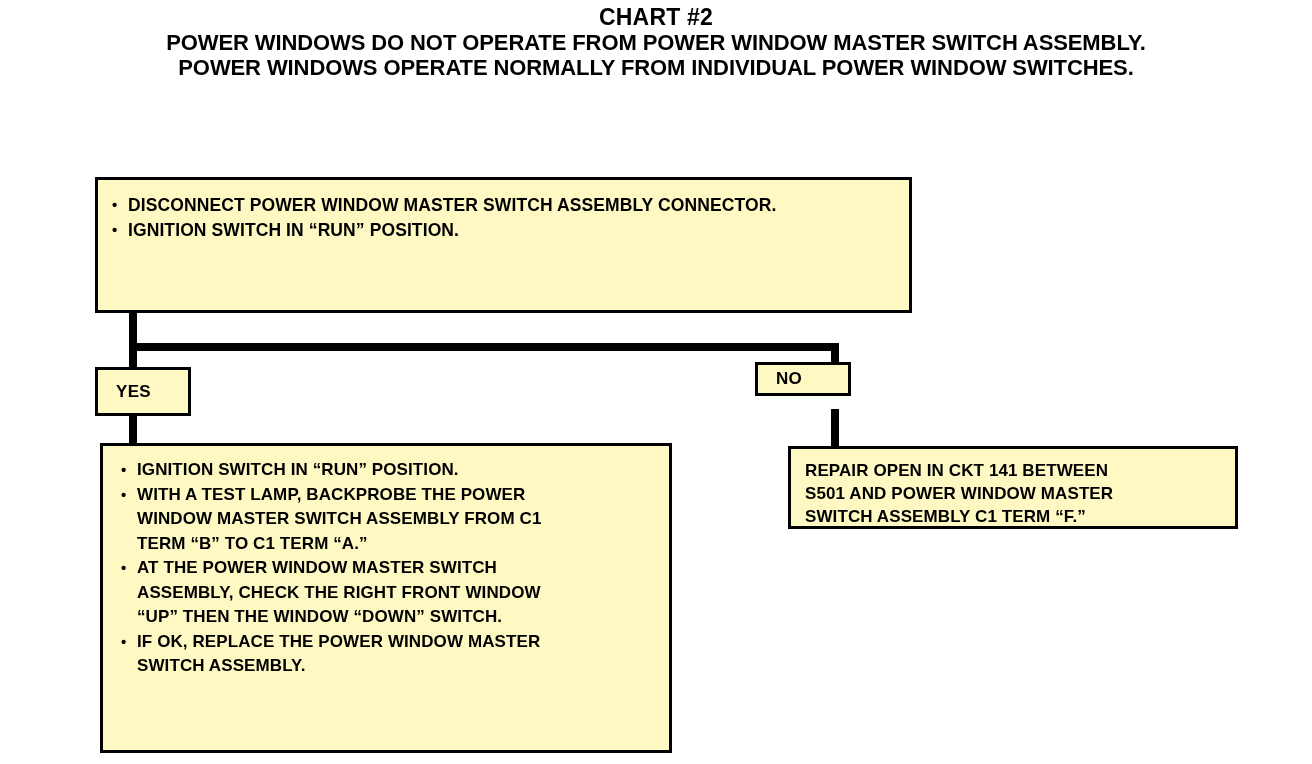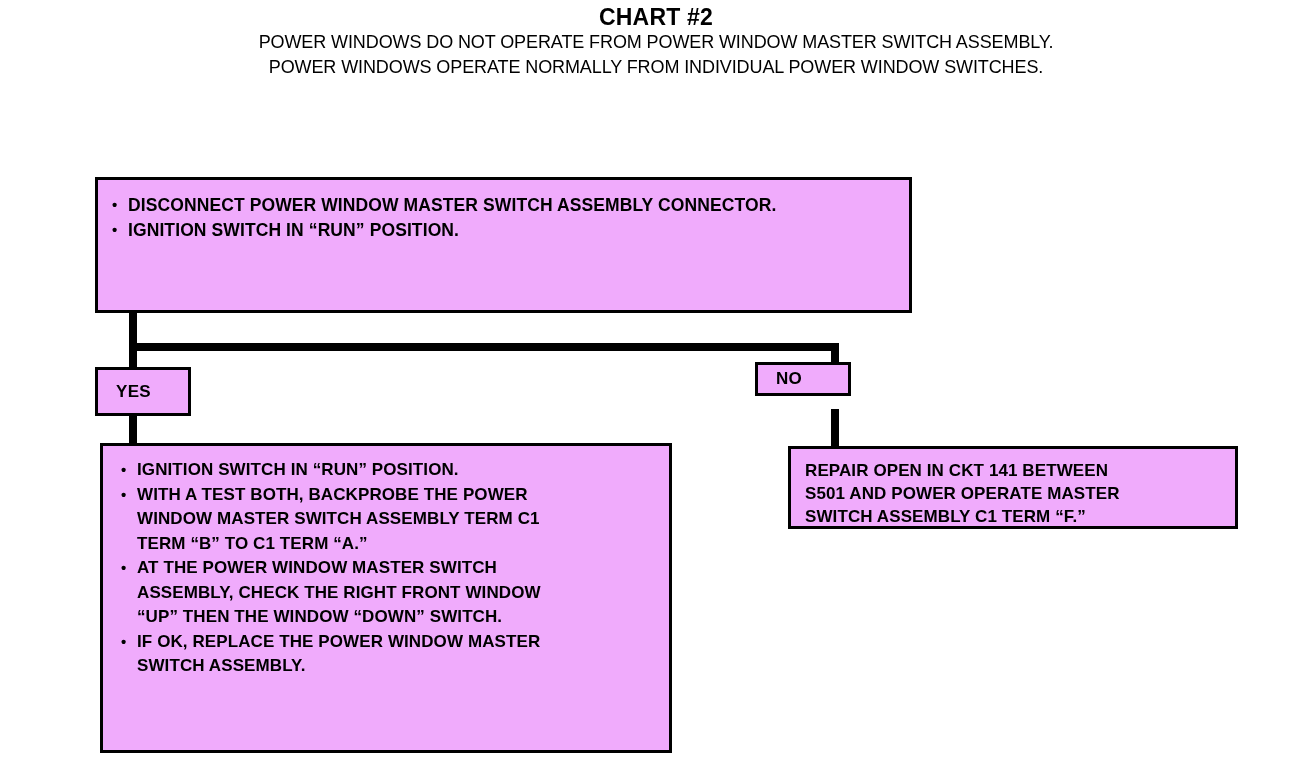--- a/index.html
+++ b/index.html
@@ -32,32 +32,32 @@
     text-align: center;
   }
   .chart-title {
     font-size: 23px;
     font-weight: bold;
     letter-spacing: 0.2px;
     line-height: 26px;
     white-space: nowrap;
   }
   .subtitle-line {
-    font-size: 18px;
-    font-weight: normal;
+    font-size: 22px;
+    font-weight: bold;
     line-height: 25px;
     letter-spacing: -0.1px;
     white-space: nowrap;
   }
 
   
   .box {
     position: absolute;
     border: 3px solid #000000;
-    background: #f0abfc;
+    background: #fef9c3;
     box-sizing: border-box;
   }
   .box-top {
     left: 95px;
     top: 177px;
     width: 817px;
     height: 136px;
   }
   .box-yes {
     left: 95px;
@@ -233,37 +233,37 @@
   <div class="box box-no">
     <span class="branch-label">NO</span>
   </div>
 
   <div class="box box-left-result">
     <ul class="bullet-list">
       <li class="bullet-item">
         <span class="noindent">IGNITION SWITCH IN “RUN” POSITION.</span>
       </li>
       <li class="bullet-item">
-        <span class="noindent">WITH A TEST BOTH, BACKPROBE THE POWER</span>
-        <span class="cont">WINDOW MASTER SWITCH ASSEMBLY TERM C1</span>
+        <span class="noindent">WITH A TEST LAMP, BACKPROBE THE POWER</span>
+        <span class="cont">WINDOW MASTER SWITCH ASSEMBLY FROM C1</span>
         <span class="cont">TERM “B” TO C1 TERM “A.”</span>
       </li>
       <li class="bullet-item">
         <span class="noindent">AT THE POWER WINDOW MASTER SWITCH</span>
         <span class="cont">ASSEMBLY, CHECK THE RIGHT FRONT WINDOW</span>
         <span class="cont">“UP” THEN THE WINDOW “DOWN” SWITCH.</span>
       </li>
       <li class="bullet-item">
         <span class="noindent">IF OK, REPLACE THE POWER WINDOW MASTER</span>
         <span class="cont">SWITCH ASSEMBLY.</span>
       </li>
     </ul>
   </div>
 
   <div class="box box-right-result">
     <div class="plain-text">
       <span class="line">REPAIR OPEN IN CKT 141 BETWEEN</span>
-      <span class="line">S501 AND POWER OPERATE MASTER</span>
+      <span class="line">S501 AND POWER WINDOW MASTER</span>
       <span class="line">SWITCH ASSEMBLY C1 TERM “F.”</span>
     </div>
   </div>
 
 </div>
 
 </body></html>

